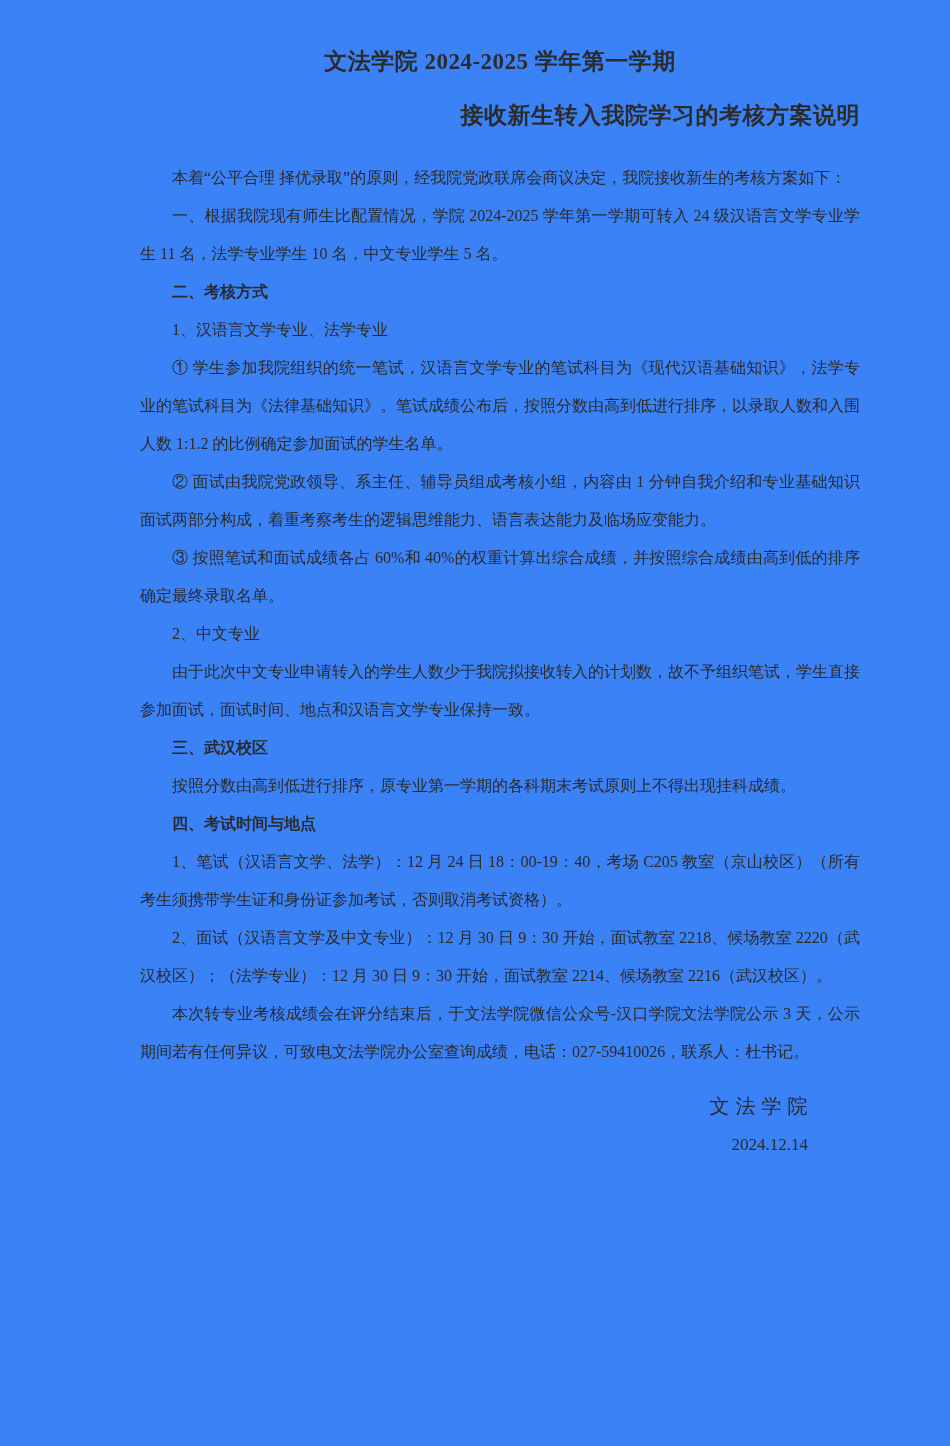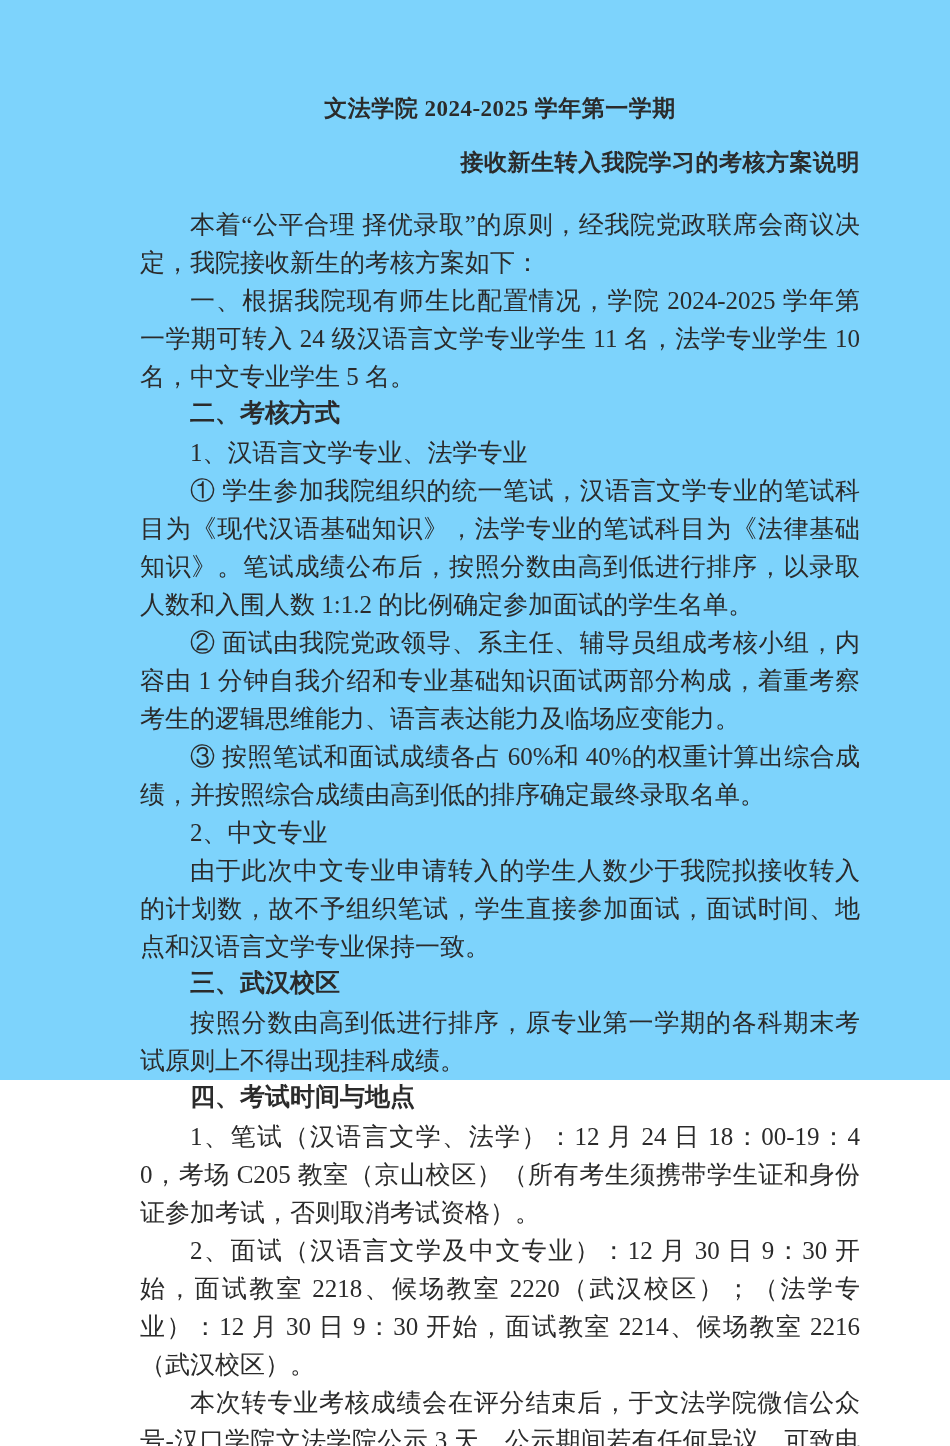--- a/index.html
+++ b/index.html
@@ -10,51 +10,50 @@
     width: 950px;
     height: 1446px;
     background: #ffffff;
     overflow: hidden;
     font-family: "Liberation Serif", "DejaVu Serif", serif;
     color: #2b2b2b;
   }
   .page {
     box-sizing: border-box;
     width: 950px;
-    height: 1080px;
-    padding: 93px 90px 0 140px;
-    background: #7dd3fc;
+    height: 1446px;
+    padding: 46px 90px 0 140px;
+    background: #3b82f6;
   }
   .doc-title {
     font-size: 23px;
     font-weight: bold;
     text-align: center;
     line-height: 32px;
     margin: 0 0 22px 0;
     letter-spacing: 0.5px;
   }
   .doc-subtitle {
     font-size: 23px;
     font-weight: bold;
     text-align: right;
     line-height: 32px;
     margin: 0 0 27px 0;
     letter-spacing: 0.5px;
   }
   .doc-body p {
     margin: 0;
-    font-size: 25px;
+    font-size: 16px;
     line-height: 38px;
     text-align: justify;
     text-indent: 2em;
     word-break: break-all;
   }
   .doc-body p.bold {
     font-weight: bold;
-    font-family: Liberation Mono, monospace;
   }
   .signature-block {
     margin-top: 16px;
     text-align: right;
     padding-right: 52px;
   }
   .signature-line {
     font-size: 20px;
     line-height: 38px;
     letter-spacing: 0.5px;

